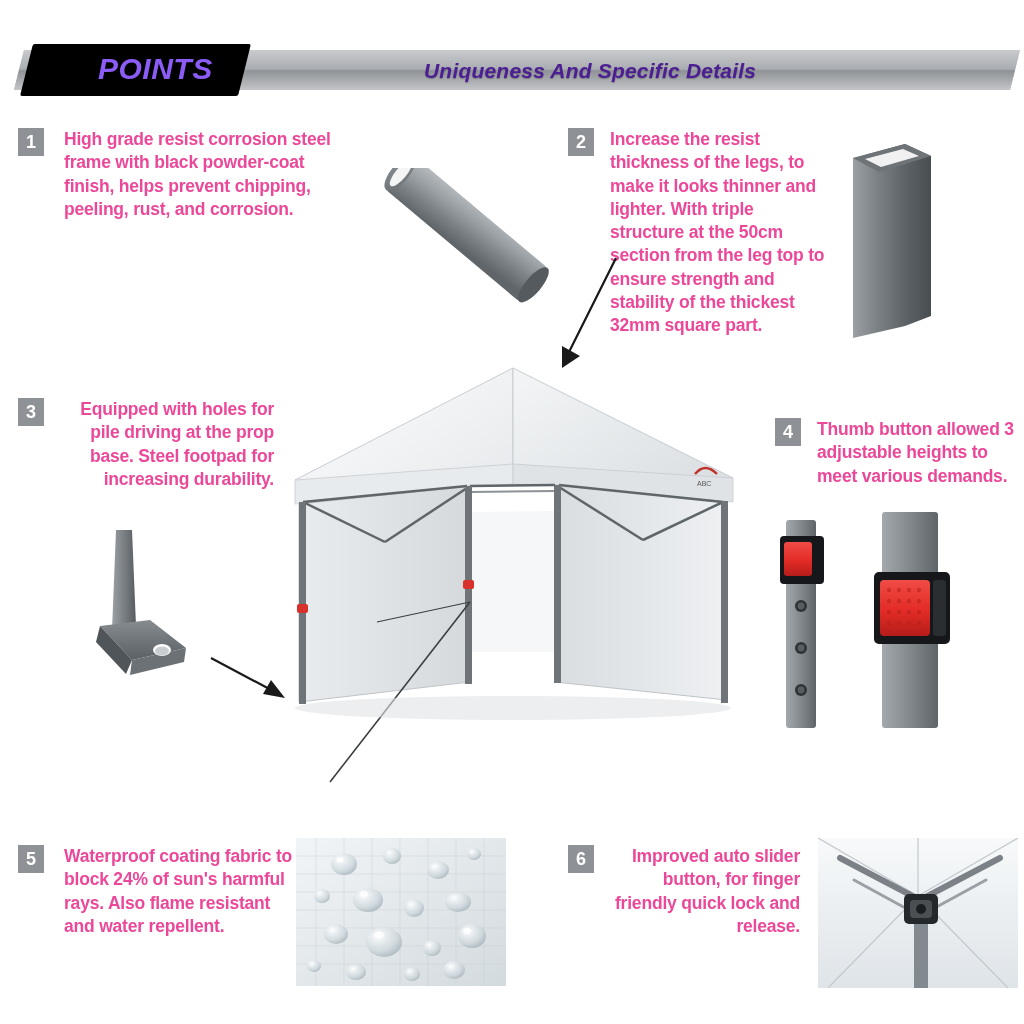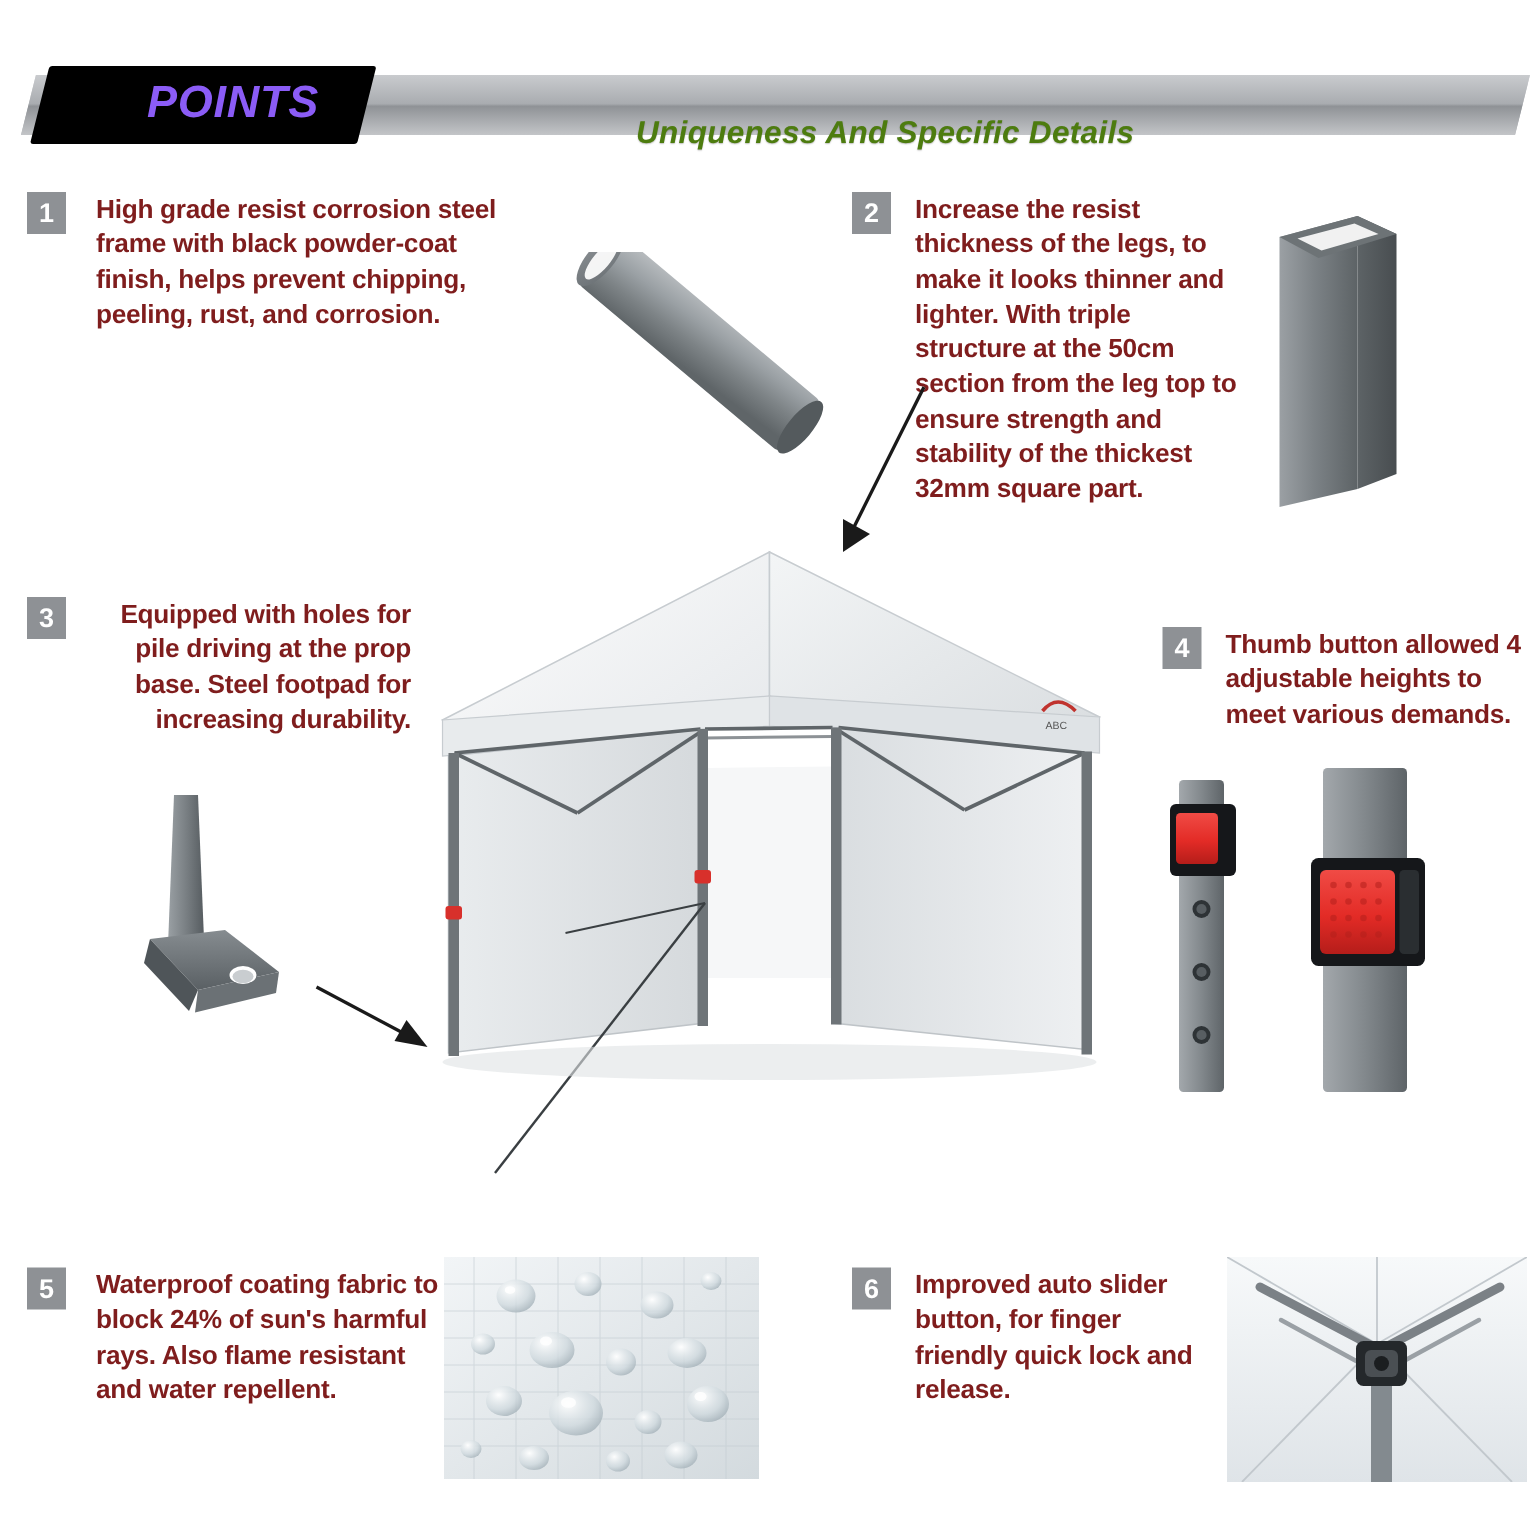--- a/index.html
+++ b/index.html
@@ -64,22 +64,22 @@
     color: #8b5cf6;
     font-size: 30px;
     font-style: italic;
     font-weight: bold;
     letter-spacing: 0.5px;
     margin-left: 44px;
   }
   .header-subtitle {
     position: absolute;
     left: 410px;
-    top: 33px;
-    color: #4d7c0f;
+    top: 15px;
+    color: #4c1d95;
     font-size: 21px;
     font-style: italic;
     font-weight: bold;
     letter-spacing: 0.2px;
     text-shadow: 0 1px 1px rgba(0,0,0,0.25);
   }
 
   
   .point {
     position: absolute;
@@ -92,38 +92,38 @@
     color: #ffffff;
     font-size: 18px;
     font-weight: bold;
     text-align: center;
     line-height: 28px;
   }
   .ptext {
     position: absolute;
     font-size: 17.5px;
     font-weight: bold;
-    color: #7f1d1d;
+    color: #ec4899;
     line-height: 1.33;
     letter-spacing: -0.2px;
   }
 
   
   #point-1 { left: 18px; top: 128px; width: 330px; }
   #point-1 .ptext { left: 46px; top: 0; width: 290px; }
   #point-2 { left: 568px; top: 128px; width: 260px; }
   #point-2 .ptext { left: 42px; top: 0; width: 215px; }
   #point-3 { left: 18px; top: 398px; width: 260px; }
   #point-3 .ptext { left: 46px; top: 0; width: 210px; text-align: right; }
   #point-4 { left: 775px; top: 418px; width: 245px; }
   #point-4 .ptext { left: 42px; top: 0; width: 205px; }
   #point-5 { left: 18px; top: 845px; width: 270px; }
   #point-5 .ptext { left: 46px; top: 0; width: 230px; }
   #point-6 { left: 568px; top: 845px; width: 230px; }
-  #point-6 .ptext { left: 42px; top: 0; width: 190px; }
+  #point-6 .ptext { left: 42px; top: 0; width: 190px; text-align: right; }
 
   
   .img-box {
     position: absolute;
     overflow: hidden;
   }
 
   
   #img-tube { left: 360px; top: 168px; width: 200px; height: 180px; }
 
@@ -259,21 +259,21 @@
     </svg>
   </div>
 
   <svg style="position:absolute;left:205px;top:650px;width:90px;height:60px;">
     <line x1="6" y1="8" x2="70" y2="42" stroke="#1a1a1a" stroke-width="2.2"></line>
     <polygon points="80,48 58,44 66,30" fill="#1a1a1a"></polygon>
   </svg>
 
   <div class="point" id="point-4">
     <div class="badge">4</div>
-    <div class="ptext">Thumb button allowed 4 adjustable heights to meet various demands.</div>
+    <div class="ptext">Thumb button allowed 3 adjustable heights to meet various demands.</div>
   </div>
 
   <div class="img-box" id="img-thumb">
     <svg width="220" height="230" viewBox="0 0 220 230">
       <defs>
         <linearGradient id="poleG" x1="0" y1="0" x2="1" y2="0">
           <stop offset="0%" stop-color="#a3a8ac"></stop>
           <stop offset="50%" stop-color="#82888c"></stop>
           <stop offset="100%" stop-color="#5e6468"></stop>
         </linearGradient>

